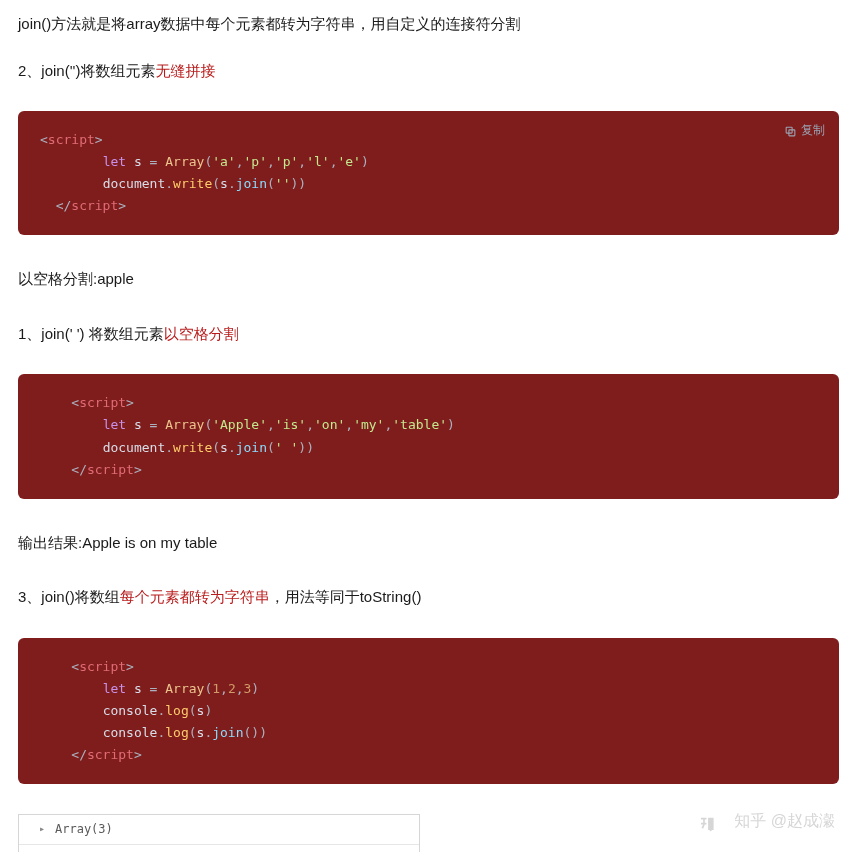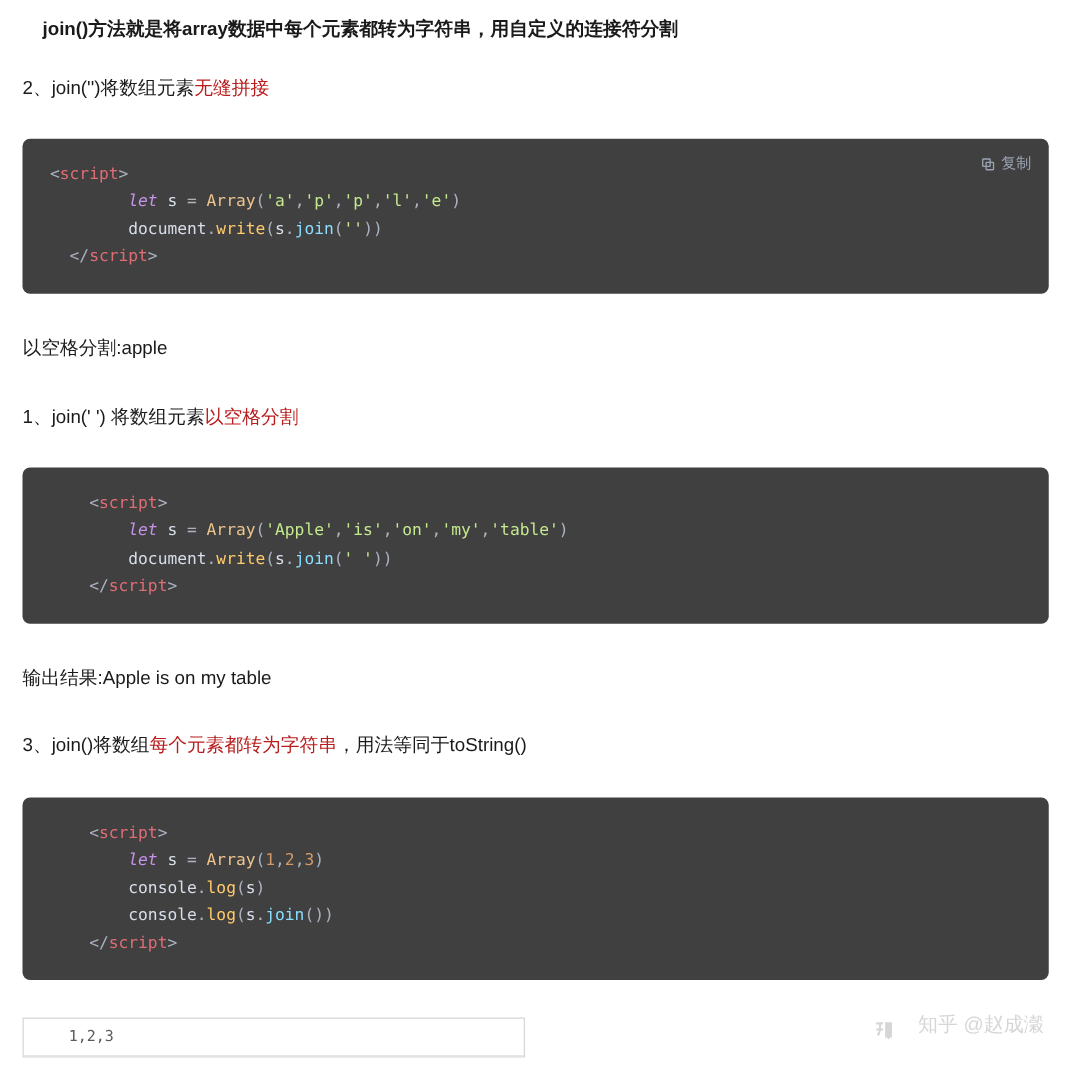--- a/index.html
+++ b/index.html
@@ -6,24 +6,24 @@
   body {
     font-family: -apple-system, BlinkMacSystemFont, "Segoe UI", "PingFang SC", "Microsoft YaHei", sans-serif;
     font-size: 15px;
     color: #1a1a1a;
     background: #ffffff;
     padding: 6px 18px 18px 18px;
     width: 857px;
     line-height: 1.9;
   }
   .para { margin: 4px 0 26px 0; }
-  .para-tight { margin: 4px 0 18px 16px; font-weight: bold; }
+  .para-tight { margin: 4px 0 18px 0; }
   .red { color: #b91c1c; }
   .code-block {
-    background: #404040;
+    background: #7f1d1d;
     border-radius: 6px;
     padding: 18px 22px;
     margin: 8px 0 30px 0;
     font-family: Consolas, "Courier New", monospace;
     font-size: 13px;
     line-height: 1.7;
     color: #d8dee9;
     position: relative;
     overflow-x: auto;
   }
@@ -33,21 +33,21 @@
     color: #9aa3b2;
     font-size: 12px;
     display: flex;
     align-items: center;
     gap: 4px;
     cursor: pointer;
   }
   .copy-btn svg { width: 13px; height: 13px; }
   pre { white-space: pre; }
   .tok-tag    { color: #e06c75; }
-  .tok-key    { color: #c792ea; font-style: italic; }
+  .tok-key    { color: #c792ea; }
   .tok-var    { color: #d8dee9; }
   .tok-class  { color: #ecc48d; }
   .tok-str    { color: #c3e88d; }
   .tok-num    { color: #d19a66; }
   .tok-punc   { color: #abb2bf; }
   .tok-yellow { color: #ffcb6b; }
   .tok-method { color: #89ddff; }
 
   .console-box {
     width: 402px;
@@ -130,20 +130,21 @@
 
 <div class="code-block">
 <pre>    <span class="tok-punc">&lt;</span><span class="tok-tag">script</span><span class="tok-punc">&gt;</span>
         <span class="tok-key">let</span> <span class="tok-var">s</span> <span class="tok-punc">=</span> <span class="tok-class">Array</span><span class="tok-punc">(</span><span class="tok-num">1</span><span class="tok-punc">,</span><span class="tok-num">2</span><span class="tok-punc">,</span><span class="tok-num">3</span><span class="tok-punc">)</span>
         <span class="tok-var">console</span><span class="tok-punc">.</span><span class="tok-yellow">log</span><span class="tok-punc">(</span><span class="tok-var">s</span><span class="tok-punc">)</span>
         <span class="tok-var">console</span><span class="tok-punc">.</span><span class="tok-yellow">log</span><span class="tok-punc">(</span><span class="tok-var">s</span><span class="tok-punc">.</span><span class="tok-method">join</span><span class="tok-punc">())</span>
     <span class="tok-punc">&lt;/</span><span class="tok-tag">script</span><span class="tok-punc">&gt;</span></pre>
 </div>
 
 <div class="console-box">
+  <div class="console-row arrrow">Array(3)</div>
   <div class="console-row">1,2,3</div>
 
 </div>
 
 <div class="watermark">
   <svg viewBox="0 0 40 40">
       <path d="M9 7h10v3h-3v6h3v3h-3l-3 8-3-2 3-6h-4v-3h4V10H9V7zm13 0h10v22h-3l-2 3-3-3h-2V7z"></path>
     </svg>
   <span>知乎 @赵成瀔</span>
 </div>

